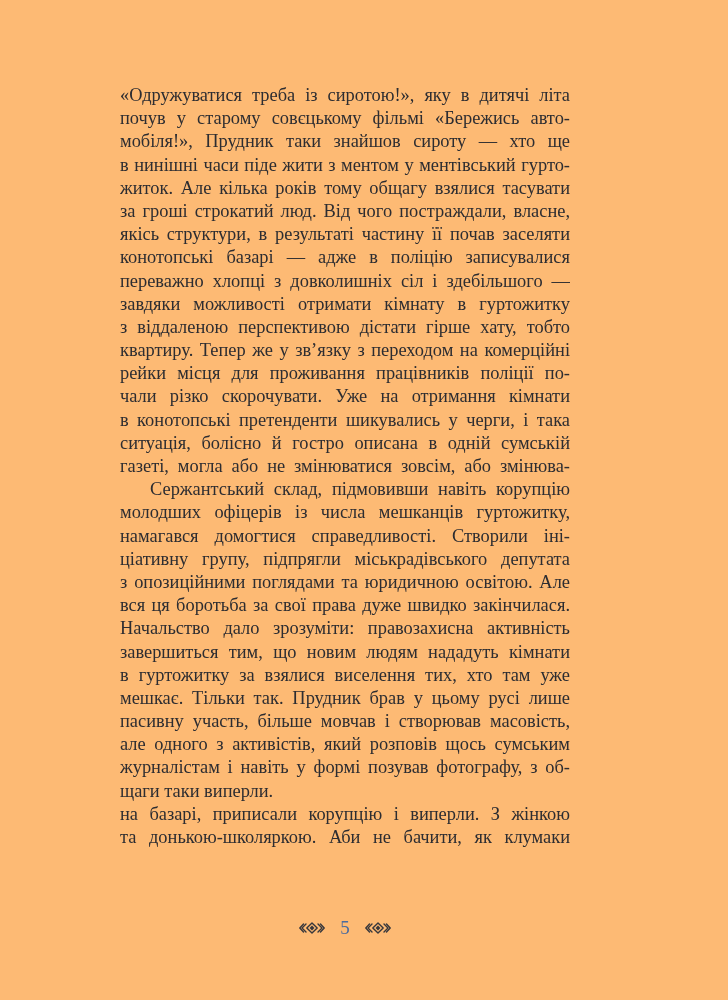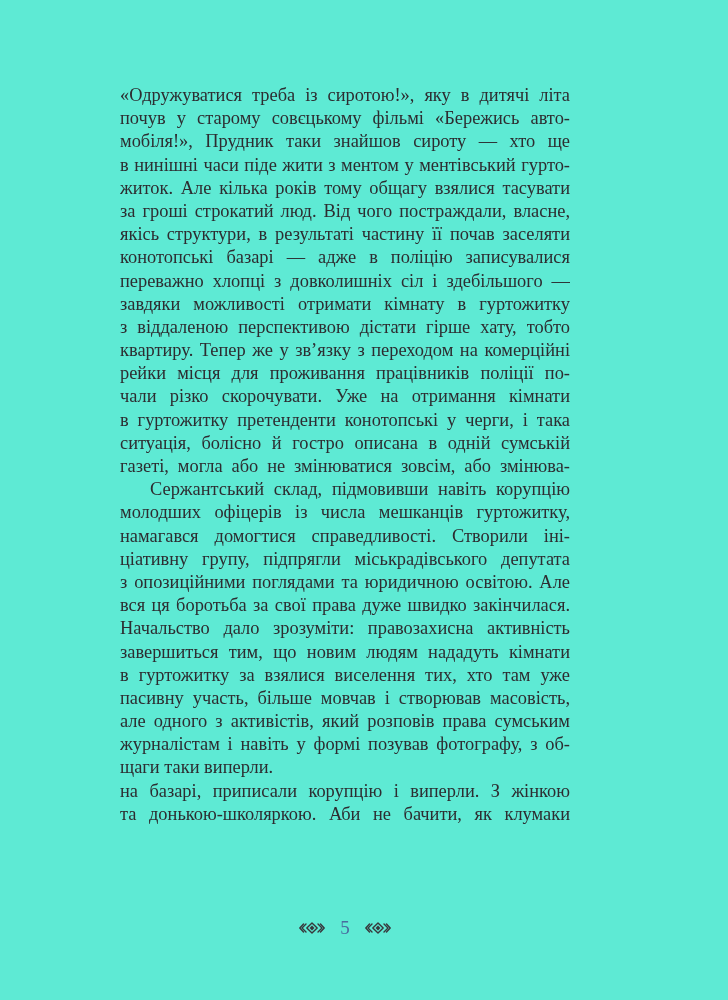--- a/index.html
+++ b/index.html
@@ -5,21 +5,21 @@
   html, body { margin: 0; padding: 0; }
   body {
     width: 728px; height: 1000px;
     background: #ffffff;
     font-family: "Liberation Serif", "DejaVu Serif", serif;
     overflow: hidden;
   }
   .page {
     position: relative;
     width: 728px; height: 1000px;
-    background: #5eead4;
+    background: #fdba74;
   }
   .text-block {
     position: absolute;
     left: 120px; top: 84px;
     width: 450px;
     color: #2d2d31;
     font-size: 18.4px;
     line-height: 23.2px;
   }
   .para { margin: 0; }
@@ -69,36 +69,37 @@
         <div class="line">житок. Але кілька років тому общагу взялися тасувати</div>
         <div class="line">за гроші строкатий люд. Від чого постраждали, власне,</div>
         <div class="line">якісь структури, в результаті частину її почав заселяти</div>
         <div class="line">конотопські базарі — адже в поліцію записувалися</div>
         <div class="line">переважно хлопці з довколишніх сіл і здебільшого —</div>
         <div class="line">завдяки можливості отримати кімнату в гуртожитку</div>
         <div class="line">з віддаленою перспективою дістати гірше хату, тобто</div>
         <div class="line">квартиру. Тепер же у зв’язку з переходом на комерційні</div>
         <div class="line">рейки місця для проживання працівників поліції по-</div>
         <div class="line">чали різко скорочувати. Уже на отримання кімнати</div>
-        <div class="line">в гуртожитку претенденти конотопські у черги, і така</div>
+        <div class="line">в конотопські претенденти шикувались у черги, і така</div>
         <div class="line">ситуація, болісно й гостро описана в одній сумській</div>
         <div class="line">газеті, могла або не змінюватися зовсім, або змінюва-</div>
       </div>
       <div class="para">
         <div class="line indent">Сержантський склад, підмовивши навіть корупцію</div>
         <div class="line">молодших офіцерів із числа мешканців гуртожитку,</div>
         <div class="line">намагався домогтися справедливості. Створили іні-</div>
         <div class="line">ціативну групу, підпрягли міськрадівського депутата</div>
         <div class="line">з опозиційними поглядами та юридичною освітою. Але</div>
         <div class="line">вся ця боротьба за свої права дуже швидко закінчилася.</div>
         <div class="line">Начальство дало зрозуміти: правозахисна активність</div>
         <div class="line">завершиться тим, що новим людям нададуть кімнати</div>
         <div class="line">в гуртожитку за взялися виселення тих, хто там уже</div>
+        <div class="line">мешкає. Тільки так. Прудник брав у цьому русі лише</div>
         <div class="line">пасивну участь, більше мовчав і створював масовість,</div>
-        <div class="line">але одного з активістів, який розповів права сумським</div>
+        <div class="line">але одного з активістів, який розповів щось сумським</div>
         <div class="line">журналістам і навіть у формі позував фотографу, з об-</div>
         <div class="line para-end">щаги таки виперли.</div>
       </div>
       <div class="para">
         <div class="line">на базарі, приписали корупцію і виперли. З жінкою</div>
         <div class="line">та донькою-школяркою. Аби не бачити, як клумаки</div>
       </div>
     </div>
 
   <div class="footer">

